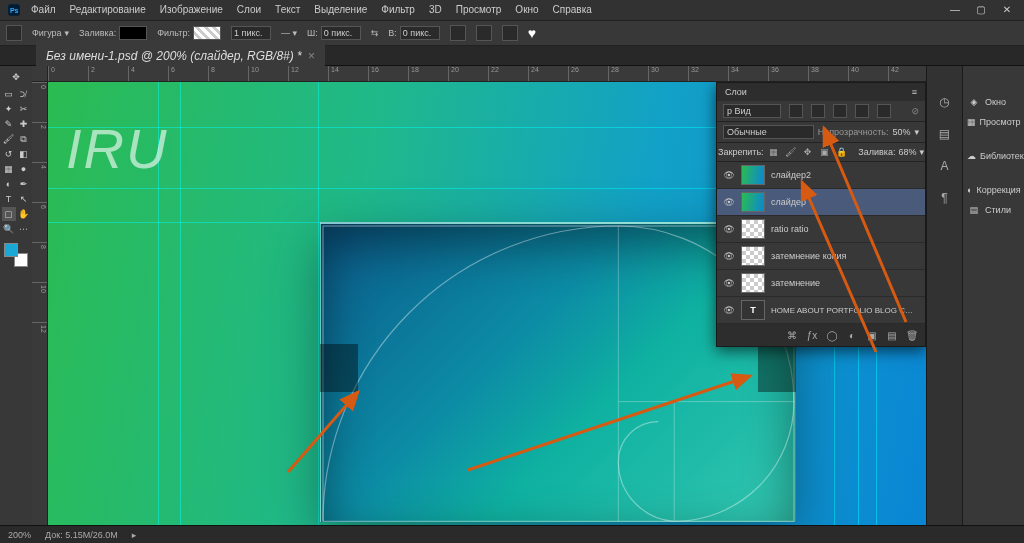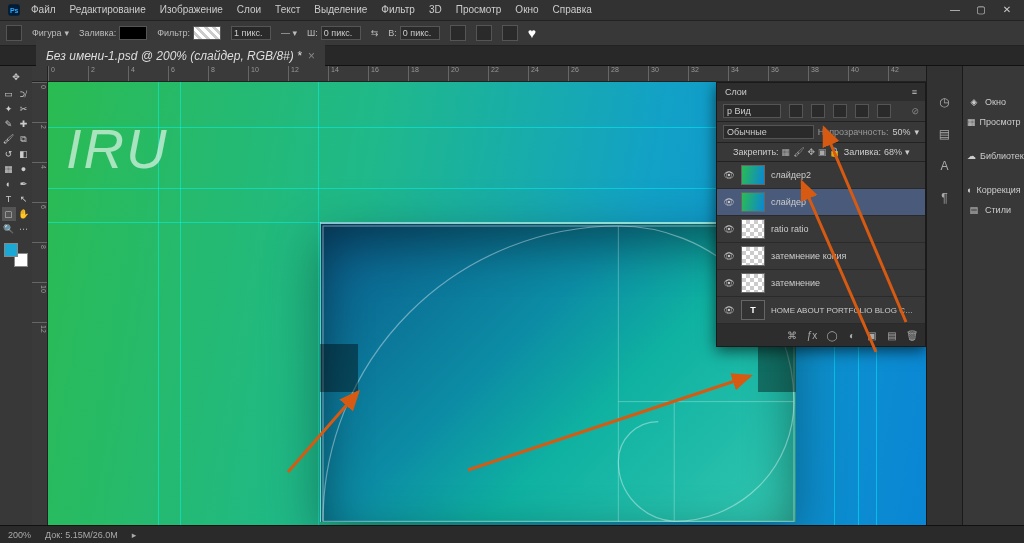--- a/index.html
+++ b/index.html
@@ -57,21 +57,21 @@
 
 .layersPanel{position:absolute;top:0;right:0;width:210px;background:#383838;border:1px solid #1a1a1a;box-shadow:0 4px 14px rgba(0,0,0,.6);font-size:9px;color:#ccc}
 .layersPanel .hdr{background:#2d2d2d;padding:4px 8px;display:flex;align-items:center}
 .layersPanel .hdr .ttl{flex:1}
 .layersPanel .filterrow{display:flex;align-items:center;gap:8px;padding:3px 6px;border-bottom:1px solid #222}
 .layersPanel .filterrow .sel{flex:0 0 58px;background:#2a2a2a;border:1px solid #555;padding:1px 3px}
 .layersPanel .filterrow .ic{width:14px;height:14px;background:#2a2a2a;border:1px solid #555}
 .layersPanel .propsrow{display:flex;align-items:center;gap:4px;padding:3px 6px;border-bottom:1px solid #222}
 .layersPanel .propsrow .sel{flex:1;background:#2a2a2a;border:1px solid #555;padding:1px 3px}
 .layersPanel .propsrow .lab{color:#999}
-.layersPanel .lockrow{display:flex;align-items:center;gap:3px;padding:3px 16px;border-bottom:1px solid #222}
+.layersPanel .lockrow{display:flex;align-items:center;gap:3px;padding:3px 1px;border-bottom:1px solid #222}
 .layersPanel .lockrow .ic{width:14px;height:12px;display:flex;align-items:center;justify-content:center;color:#aaa;font-size:9px}
 .layersPanel .list{max-height:170px;overflow:auto}
 .layer{display:flex;align-items:center;gap:6px;padding:3px 6px;border-bottom:1px solid #2a2a2a;cursor:pointer}
 .layer.sel{background:#4a5a7a}
 .layer .eye{width:12px;text-align:center;color:#ccc}
 .layer .thumb{width:24px;height:20px;background:#fff;border:1px solid #666;background-image:linear-gradient(45deg,#ccc 25%,transparent 25%,transparent 75%,#ccc 75%),linear-gradient(45deg,#ccc 25%,transparent 25%,transparent 75%,#ccc 75%);background-size:8px 8px;background-position:0 0,4px 4px}
 .layer .thumb.grad{background:linear-gradient(100deg,#2bbb52,#0a86d4)}
 .layer .thumb.txt{background:#333;display:flex;align-items:center;justify-content:center;color:#fff;font-weight:bold}
 .layer .name{flex:1;white-space:nowrap;overflow:hidden;text-overflow:ellipsis}
 .layer.textlayer .name{font-size:8px}

